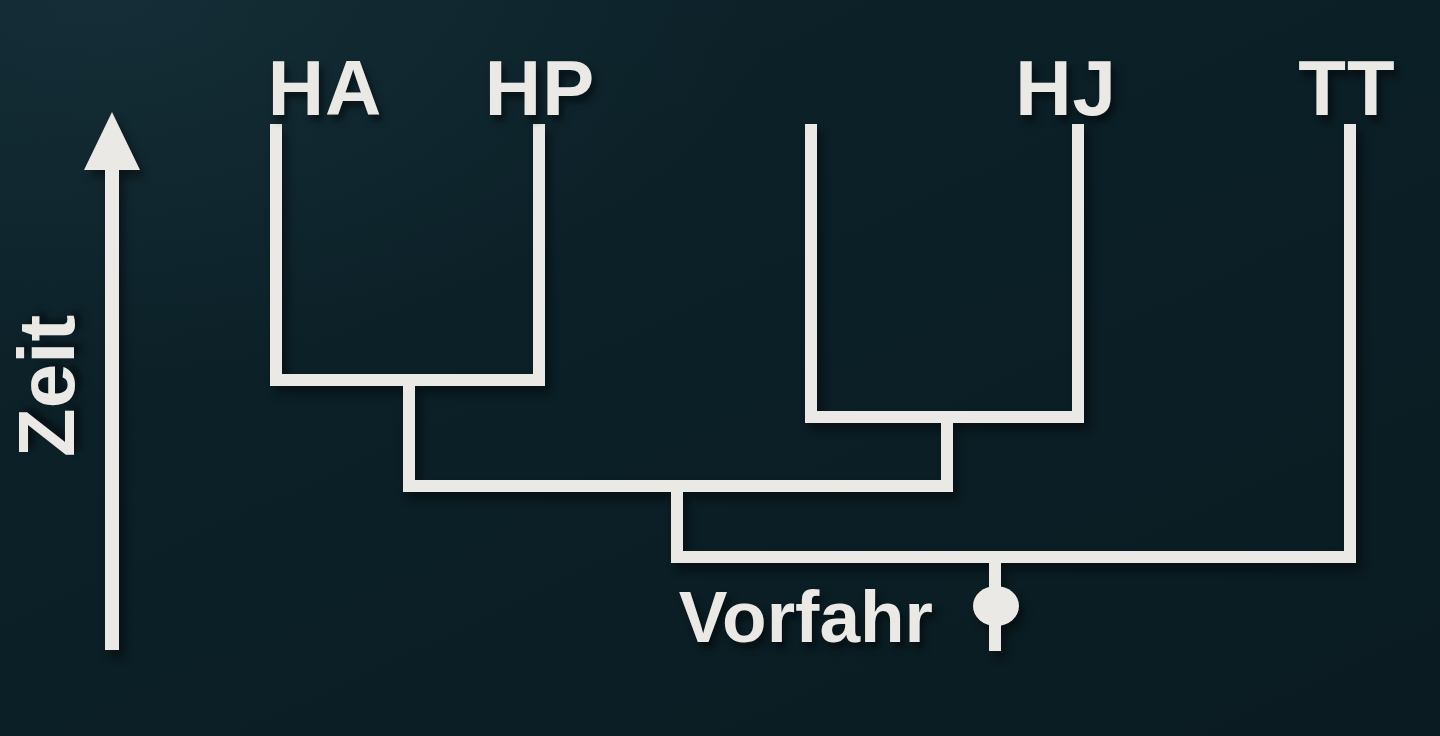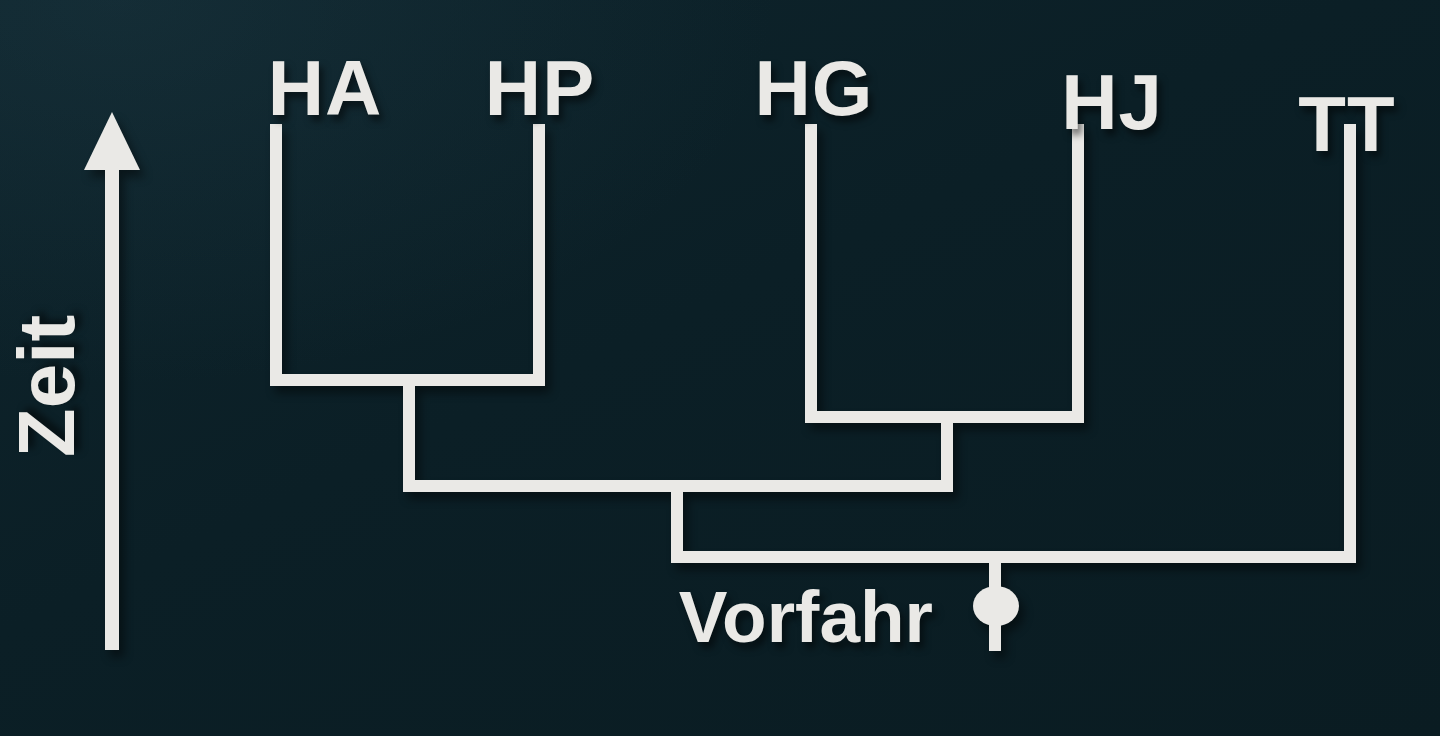--- a/index.html
+++ b/index.html
@@ -61,21 +61,21 @@
   
   .tip-label{
     position:absolute;top:49px;
     transform:translateX(-50%);
     font-size:78px;font-weight:bold;line-height:1;
     letter-spacing:1px;
     text-shadow:4px 6px 7px rgba(0,0,0,.5);
     white-space:nowrap;
   }
   .tl-ha{left:277px;margin-left:48px;} .tl-hp{left:540px;text-align:right;} .tl-hg{left:814px;}
-  .tl-hj{left:1112px;margin-top:14px;} .tl-tt{left:1347px;margin-top:36px;}
+  .tl-hj{left:1066px;} .tl-tt{left:1347px;}
   .ancestor-label{
     position:absolute;right:507px;top:576px;
     text-align:right;
     font-size:73px;font-weight:bold;line-height:82px;
     text-shadow:4px 6px 7px rgba(0,0,0,.5);
     white-space:nowrap;
   }
 </style>
 </head>
 <body>
@@ -103,21 +103,20 @@
     <div class="seg drop-ha-hp"></div>
     <div class="seg drop-hg-hj"></div>
     <div class="seg drop-inner"></div>
 
     <div class="seg ancestor-stem"></div>
     <div class="ancestor-dot"></div>
   </div>
 
   <div class="tip-label tl-ha">HA</div>
   <div class="tip-label tl-hp">HP</div>
-  <div class="tip-label tl-hg">HG</div>
   <div class="tip-label tl-hj">HJ</div>
   <div class="tip-label tl-tt">TT</div>
 
   <div class="ancestor-label">
     <div>Vorfahr</div>
   </div>
 
 </div>
 
 </body></html>

